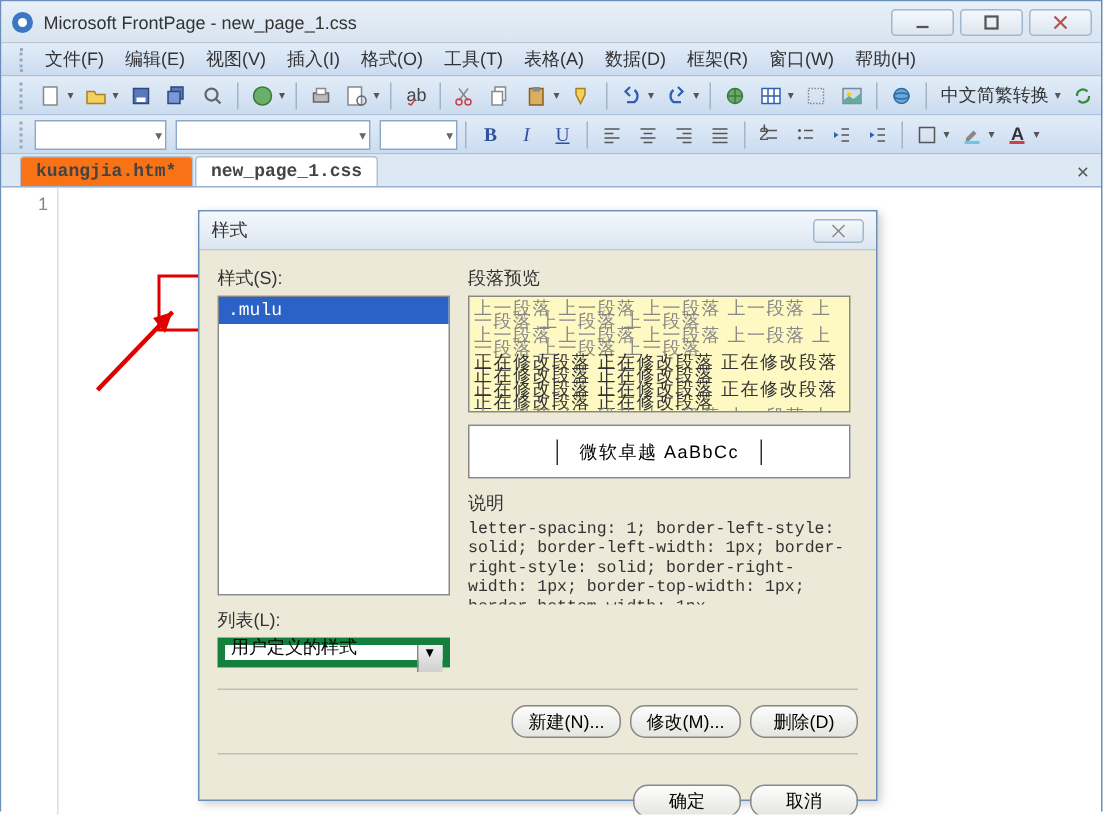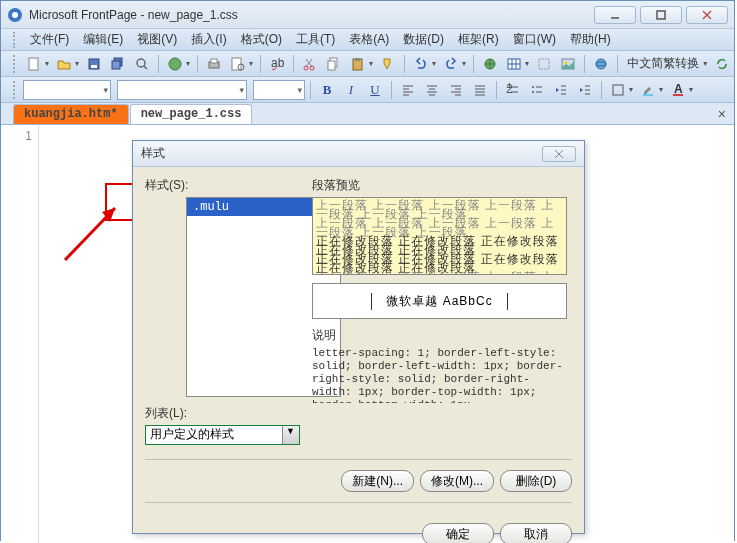--- a/index.html
+++ b/index.html
@@ -48,27 +48,27 @@
 
 .dialog { position: absolute; left: 132px; top: 140px; width: 453px; height: 394px; background: #ece9d8; border: 1px solid #6b8fb8; box-shadow: 2px 2px 6px rgba(0,0,0,.2); }
 .dlg-title { height: 26px; background: linear-gradient(#f4f8fc,#dce6f0); border-bottom: 1px solid #b8c8d8; display: flex; align-items: center; padding: 0 8px; border-radius: 2px 2px 0 0; }
 .dlg-title span { flex: 1; color: #333; }
 .dlg-close { width: 34px; height: 16px; border: 1px solid #a0b8d0; border-radius: 3px; background: linear-gradient(#f4f8fc,#dce6f0); display: flex; align-items: center; justify-content: center; }
 .dlg-body { padding: 10px 12px; }
 .dlg-row { display: flex; gap: 12px; }
 .left-col { width: 155px; }
 .right-col { flex: 1; }
 .lbl { font-size: 12px; color: #333; margin-bottom: 3px; display: block; }
-.listbox { width: 155px; height: 200px; border: 1px solid #888; background: #fff; margin-left: 41px; }
+.listbox { width: 155px; height: 200px; border: 1px solid #888; background: #fff; }
 .listbox .item { padding: 2px 6px; font-family: "Courier New", monospace; }
 .listbox .item.sel { background: #2a62c8; color: #fff; }
 .preview-box { width: 255px; height: 78px; border: 1px solid #888; background: #fef9c3; margin-bottom: 8px; overflow: hidden; font-size: 8px; line-height: 9px; color: #888; padding: 3px; letter-spacing: 1px; }
 .char-preview { width: 255px; height: 36px; border: 1px solid #888; background: #fff; margin-bottom: 8px; display: flex; align-items: center; justify-content: center; font-size: 16px; font-family: SimSun, serif; letter-spacing: 1px; }
 .desc-box { width: 255px; height: 56px; font-family: "Courier New", monospace; font-size: 11px; color: #333; line-height: 13px; overflow: hidden; }
-.combo { width: 155px; height: 20px; border: 1px solid #15803d; background: #fff; display: flex; align-items: flex-start; padding: 0 4px; position: relative; }
+.combo { width: 155px; height: 20px; border: 5px solid #15803d; background: #fff; display: flex; align-items: flex-end; padding: 0 4px; position: relative; }
 .combo::after { content: ""; position: absolute; right: 0; top: 0; width: 16px; height: 18px; background: linear-gradient(#f0f0f0,#d0d0d0); border-left: 1px solid #888; }
 .combo .arr { position: absolute; right: 4px; font-size: 9px; z-index: 1; }
 .dlg-btnrow { display: flex; gap: 6px; justify-content: flex-end; margin-top: 12px; padding-top: 8px; }
 .dlg-btnrow.sep { border-top: 1px solid #c0c0b0; border-bottom: 1px solid #c0c0b0; padding: 10px 0; margin-top: 14px; }
 .btn { min-width: 72px; height: 22px; border: 1px solid #888; background: linear-gradient(#fdfdfd,#e4e4e0); border-radius: 10px; padding: 0 10px; display: inline-flex; align-items: center; justify-content: center; font-size: 12px; }
 
 svg { display: block; }
 </style>
 </head>
 <body>

